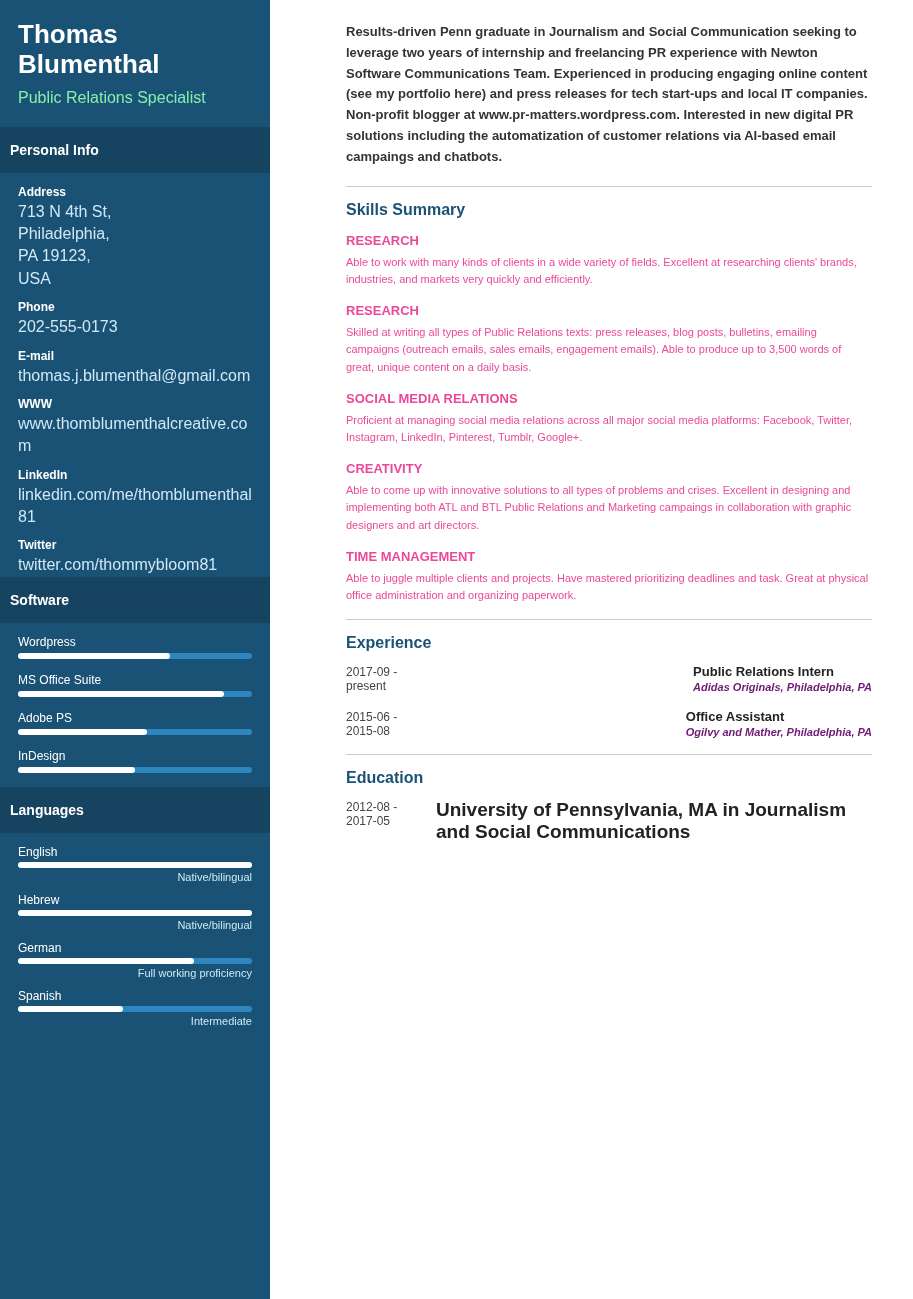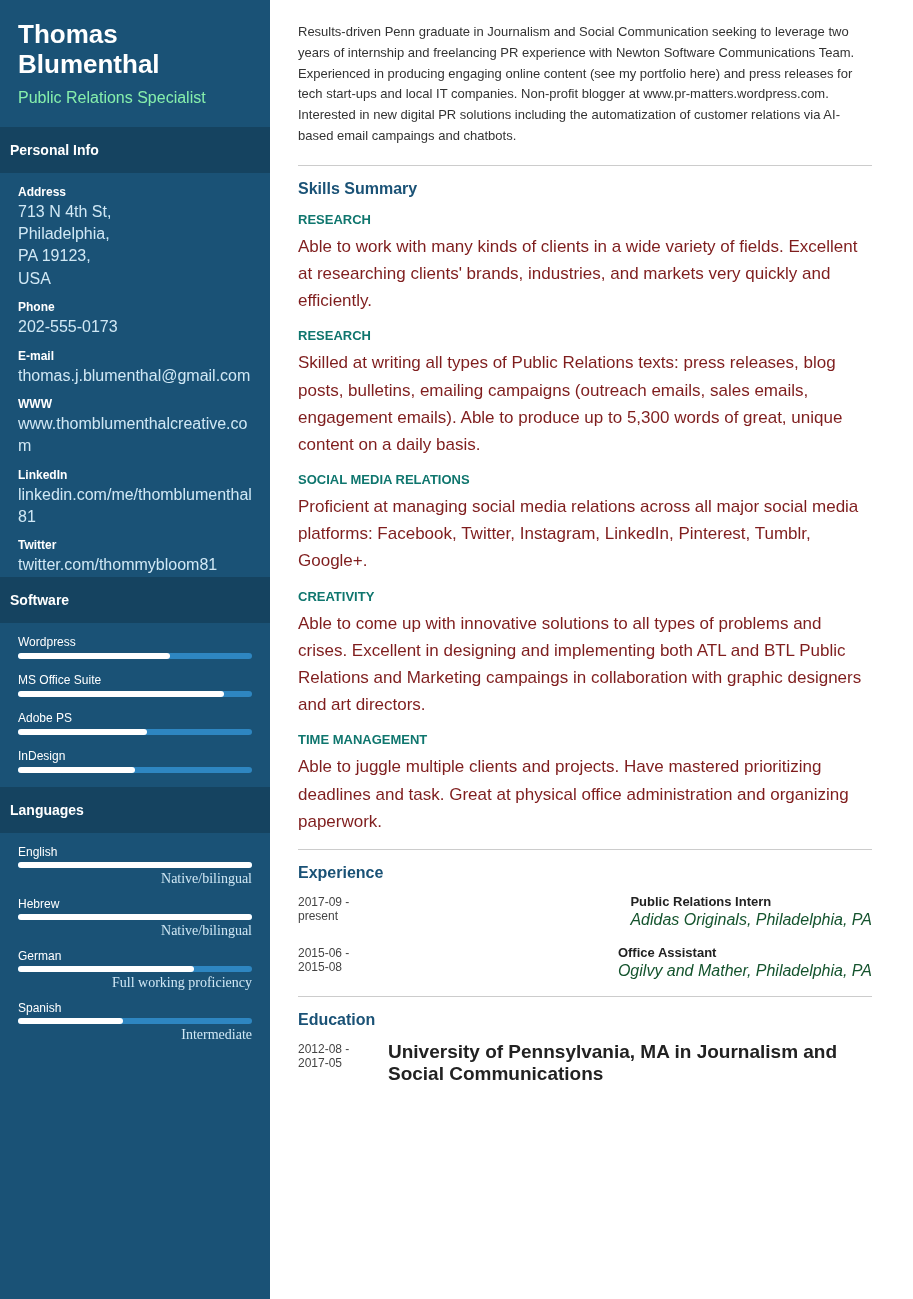--- a/index.html
+++ b/index.html
@@ -8,20 +8,21 @@
       font-size: 13px;
       color: #222;
       background: #fff;
       width: 913px;
       min-height: 1299px;
     }
     .resume {
       display: flex;
       width: 900px;
       min-height: 1299px;
+      gap: 48px;
     }
     
     .sidebar {
       width: 270px;
       min-width: 270px;
       background: #1a5276;
       color: #fff;
       padding: 20px 18px;
       flex-shrink: 0;
     }
@@ -101,59 +102,59 @@
     }
     .lang-bar-fill {
       background: #fff;
       height: 6px;
       border-radius: 3px;
       position: absolute;
       left: 0; top: 0;
     }
     .lang-level {
       color: #d0e8f5;
-      font-size: 14px;
+      font-size: 11px;
       text-align: right;
       display: block;
-      font-family: Liberation Serif, serif;
     }
 
     
     .main {
       flex: 1;
       padding: 22px 28px;
       background: #fff;
     }
     .summary-text {
       font-size: 13px;
       color: #333;
       line-height: 1.6;
       margin-bottom: 18px;
+      font-weight: bold;
     }
     .section-divider {
       border: none;
       border-top: 1px solid #ccc;
       margin: 14px 0;
     }
     .section-title {
       color: #1a5276;
       font-size: 16px;
       font-weight: bold;
       margin-bottom: 12px;
     }
     .skill-category {
       font-weight: bold;
       font-size: 13px;
-      color: #0f766e;
+      color: #ec4899;
       margin-bottom: 6px;
       margin-top: 14px;
     }
     .skill-desc {
-      font-size: 17px;
-      color: #7f1d1d;
+      font-size: 11px;
+      color: #ec4899;
       line-height: 1.6;
       margin-bottom: 8px;
     }
     .exp-row {
       display: flex;
       margin-bottom: 16px;
       justify-content: space-between;
     }
     .exp-date {
       min-width: 90px;
@@ -162,23 +163,24 @@
       padding-top: 1px;
     }
     .exp-details {}
     .exp-title {
       font-weight: bold;
       font-size: 13px;
       color: #222;
     }
     .exp-company {
       font-style: italic;
-      font-size: 16px;
-      color: #14532d;
+      font-size: 11px;
+      color: #701a75;
       margin-top: 2px;
+      font-weight: bold;
     }
     .edu-row {
       display: flex;
       margin-bottom: 14px;
     }
     .edu-date {
       min-width: 90px;
       font-size: 12px;
       color: #444;
       padding-top: 1px;
@@ -292,21 +294,21 @@
 
     <div class="section-title">Skills Summary</div>
 
     <div id="skills-list">
         <div>
       <div class="skill-category">RESEARCH</div>
       <div class="skill-desc">Able to work with many kinds of clients in a wide variety of fields. Excellent at researching clients' brands, industries, and markets very quickly and efficiently.</div>
     </div>
         <div>
       <div class="skill-category">RESEARCH</div>
-      <div class="skill-desc">Skilled at writing all types of Public Relations texts: press releases, blog posts, bulletins, emailing campaigns (outreach emails, sales emails, engagement emails). Able to produce up to 5,300 words of great, unique content on a daily basis.</div>
+      <div class="skill-desc">Skilled at writing all types of Public Relations texts: press releases, blog posts, bulletins, emailing campaigns (outreach emails, sales emails, engagement emails). Able to produce up to 3,500 words of great, unique content on a daily basis.</div>
     </div>
         <div>
       <div class="skill-category">SOCIAL MEDIA RELATIONS</div>
       <div class="skill-desc">Proficient at managing social media relations across all major social media platforms: Facebook, Twitter, Instagram, LinkedIn, Pinterest, Tumblr, Google+.</div>
     </div>
         <div>
       <div class="skill-category">CREATIVITY</div>
       <div class="skill-desc">Able to come up with innovative solutions to all types of problems and crises. Excellent in designing and implementing both ATL and BTL Public Relations and Marketing campaings in collaboration with graphic designers and art directors.</div>
     </div>
         <div>

